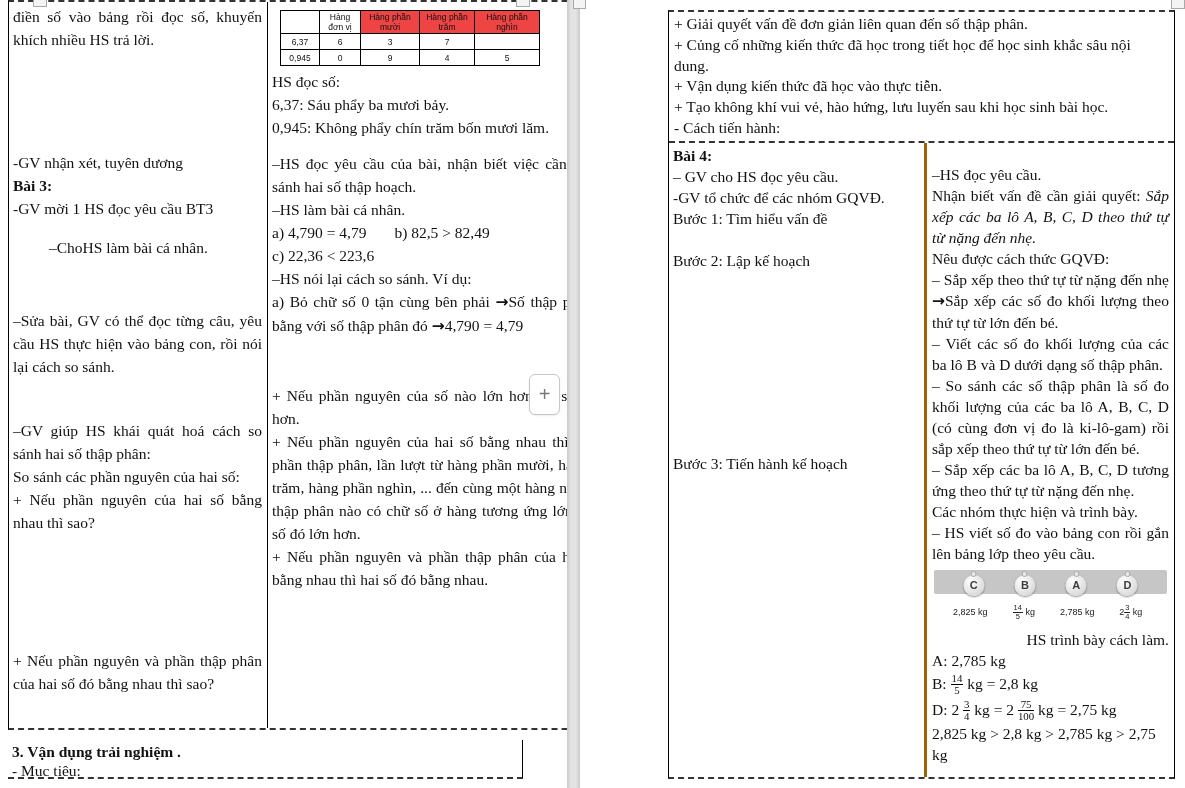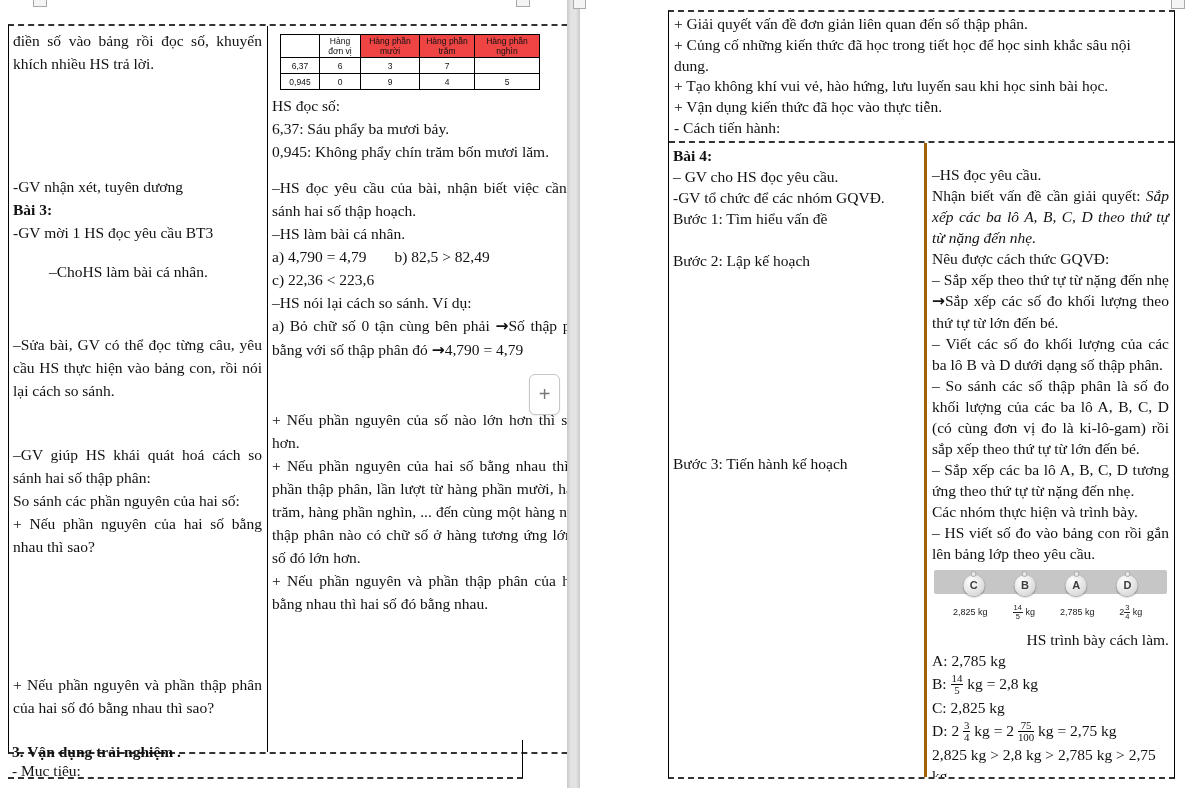--- a/index.html
+++ b/index.html
@@ -5,21 +5,21 @@
   html,body{margin:0;padding:0;}
   #screen{position:relative;width:1185px;height:788px;background:#e9e9e9;overflow:hidden;
           font-family:"Liberation Serif",serif;color:#111;font-size:15.5px;}
   .page{position:absolute;top:0;height:788px;background:#fff;}
   #page-left{left:0;width:567px;}
   #gap-strip{position:absolute;left:567px;top:0;width:13px;height:788px;
              background:linear-gradient(to right,#c9c9c9,#e3e3e3 30%,#e3e3e3 70%,#c9c9c9);}
   #page-right{left:580px;width:605px;}
 
   
-  .lp-main{position:absolute;left:8px;top:24px;width:620px;height:730px;box-sizing:border-box;
+  .lp-main{position:absolute;left:8px;top:0;width:620px;height:730px;box-sizing:border-box;
            border-top:2px dashed #333;border-bottom:2px dashed #333;
            border-left:1px solid #000;border-right:1px solid #000;display:flex;overflow:hidden;}
   .lp-col1{width:258px;box-sizing:border-box;padding:3px 5px 0 4px;line-height:23px;overflow:hidden;}
   .lp-col2{flex:1;border-left:1px solid #000;box-sizing:border-box;padding:0 4px 0 4px;line-height:23px;overflow:hidden;}
   .lp-footer{position:absolute;left:8px;top:740px;width:515px;height:39px;box-sizing:border-box;
              border-bottom:2px dashed #333;border-right:1px solid #000;padding:2px 4px;line-height:19px;overflow:hidden;}
   .para{margin:0;text-align:justify;}
   .line{margin:0;}
   .bold{font-weight:bold;}
   .italic{font-style:italic;}
@@ -145,22 +145,22 @@
 
   <div class="plus-btn">
       <span>+</span>
     </div>
 
   <div class="page" id="page-right">
     <div class="rp-main">
       <div class="rp-intro">
         <p class="line">+ Giải quyết vấn đề đơn giản liên quan đến số thập phân.</p>
         <p class="line">+ Củng cố những kiến thức đã học trong tiết học để học sinh khắc sâu nội dung.</p>
+        <p class="line">+ Vận dụng kiến thức đã học vào thực tiễn.</p>
         <p class="line">+ Tạo không khí vui vẻ, hào hứng, lưu luyến sau khi học sinh bài học.</p>
-        <p class="line">+ Vận dụng kiến thức đã học vào thực tiễn.</p>
         <p class="line">- Cách tiến hành:</p>
       </div>
       <div class="rp-cols">
         <div class="rp-col1">
           <p class="line bold">Bài 4:</p>
           <p class="line">– GV cho HS đọc yêu cầu.</p>
           <p class="line">-GV tổ chức để các nhóm GQVĐ.</p>
           <p class="line">Bước 1: Tìm hiểu vấn đề</p>
           <p class="line" style="margin-top:21px;">Bước 2: Lập kế hoạch</p>
           <p class="line" style="margin-top:182px;">Bước 3: Tiến hành kế hoạch</p>
@@ -195,21 +195,20 @@
               <span class="bag-label">2,825 kg</span>
               <span class="bag-label"><span class="frac"><span class="fn">14</span><span class="fd">5</span></span><span> kg</span></span>
               <span class="bag-label">2,785 kg</span>
               <span class="bag-label"><span>2</span><span class="frac"><span class="fn">3</span><span class="fd">4</span></span><span> kg</span></span>
             </div>
           </div>
 
           <p class="line" style="margin-top:6px;text-align:right;">HS trình bày cách làm.</p>
           <p class="line">A: 2,785 kg</p>
           <p class="line tall"><span>B: </span><span class="frac"><span class="fn">14</span><span class="fd">5</span></span><span> kg = 2,8 kg</span></p>
-          <p class="line">C: 2,825 kg</p>
           <p class="line tall"><span>D: 2 </span><span class="frac"><span class="fn">3</span><span class="fd">4</span></span><span> kg = 2 </span><span class="frac"><span class="fn">75</span><span class="fd">100</span></span><span> kg = 2,75 kg</span></p>
           <p class="line">2,825 kg &gt; 2,8 kg &gt; 2,785 kg &gt; 2,75 kg</p>
 
         </div>
       </div>
     </div>
   </div>
 
   <div class="notch" style="left:33px;width:14px;"></div>
   <div class="notch" style="left:516px;width:14px;"></div>

